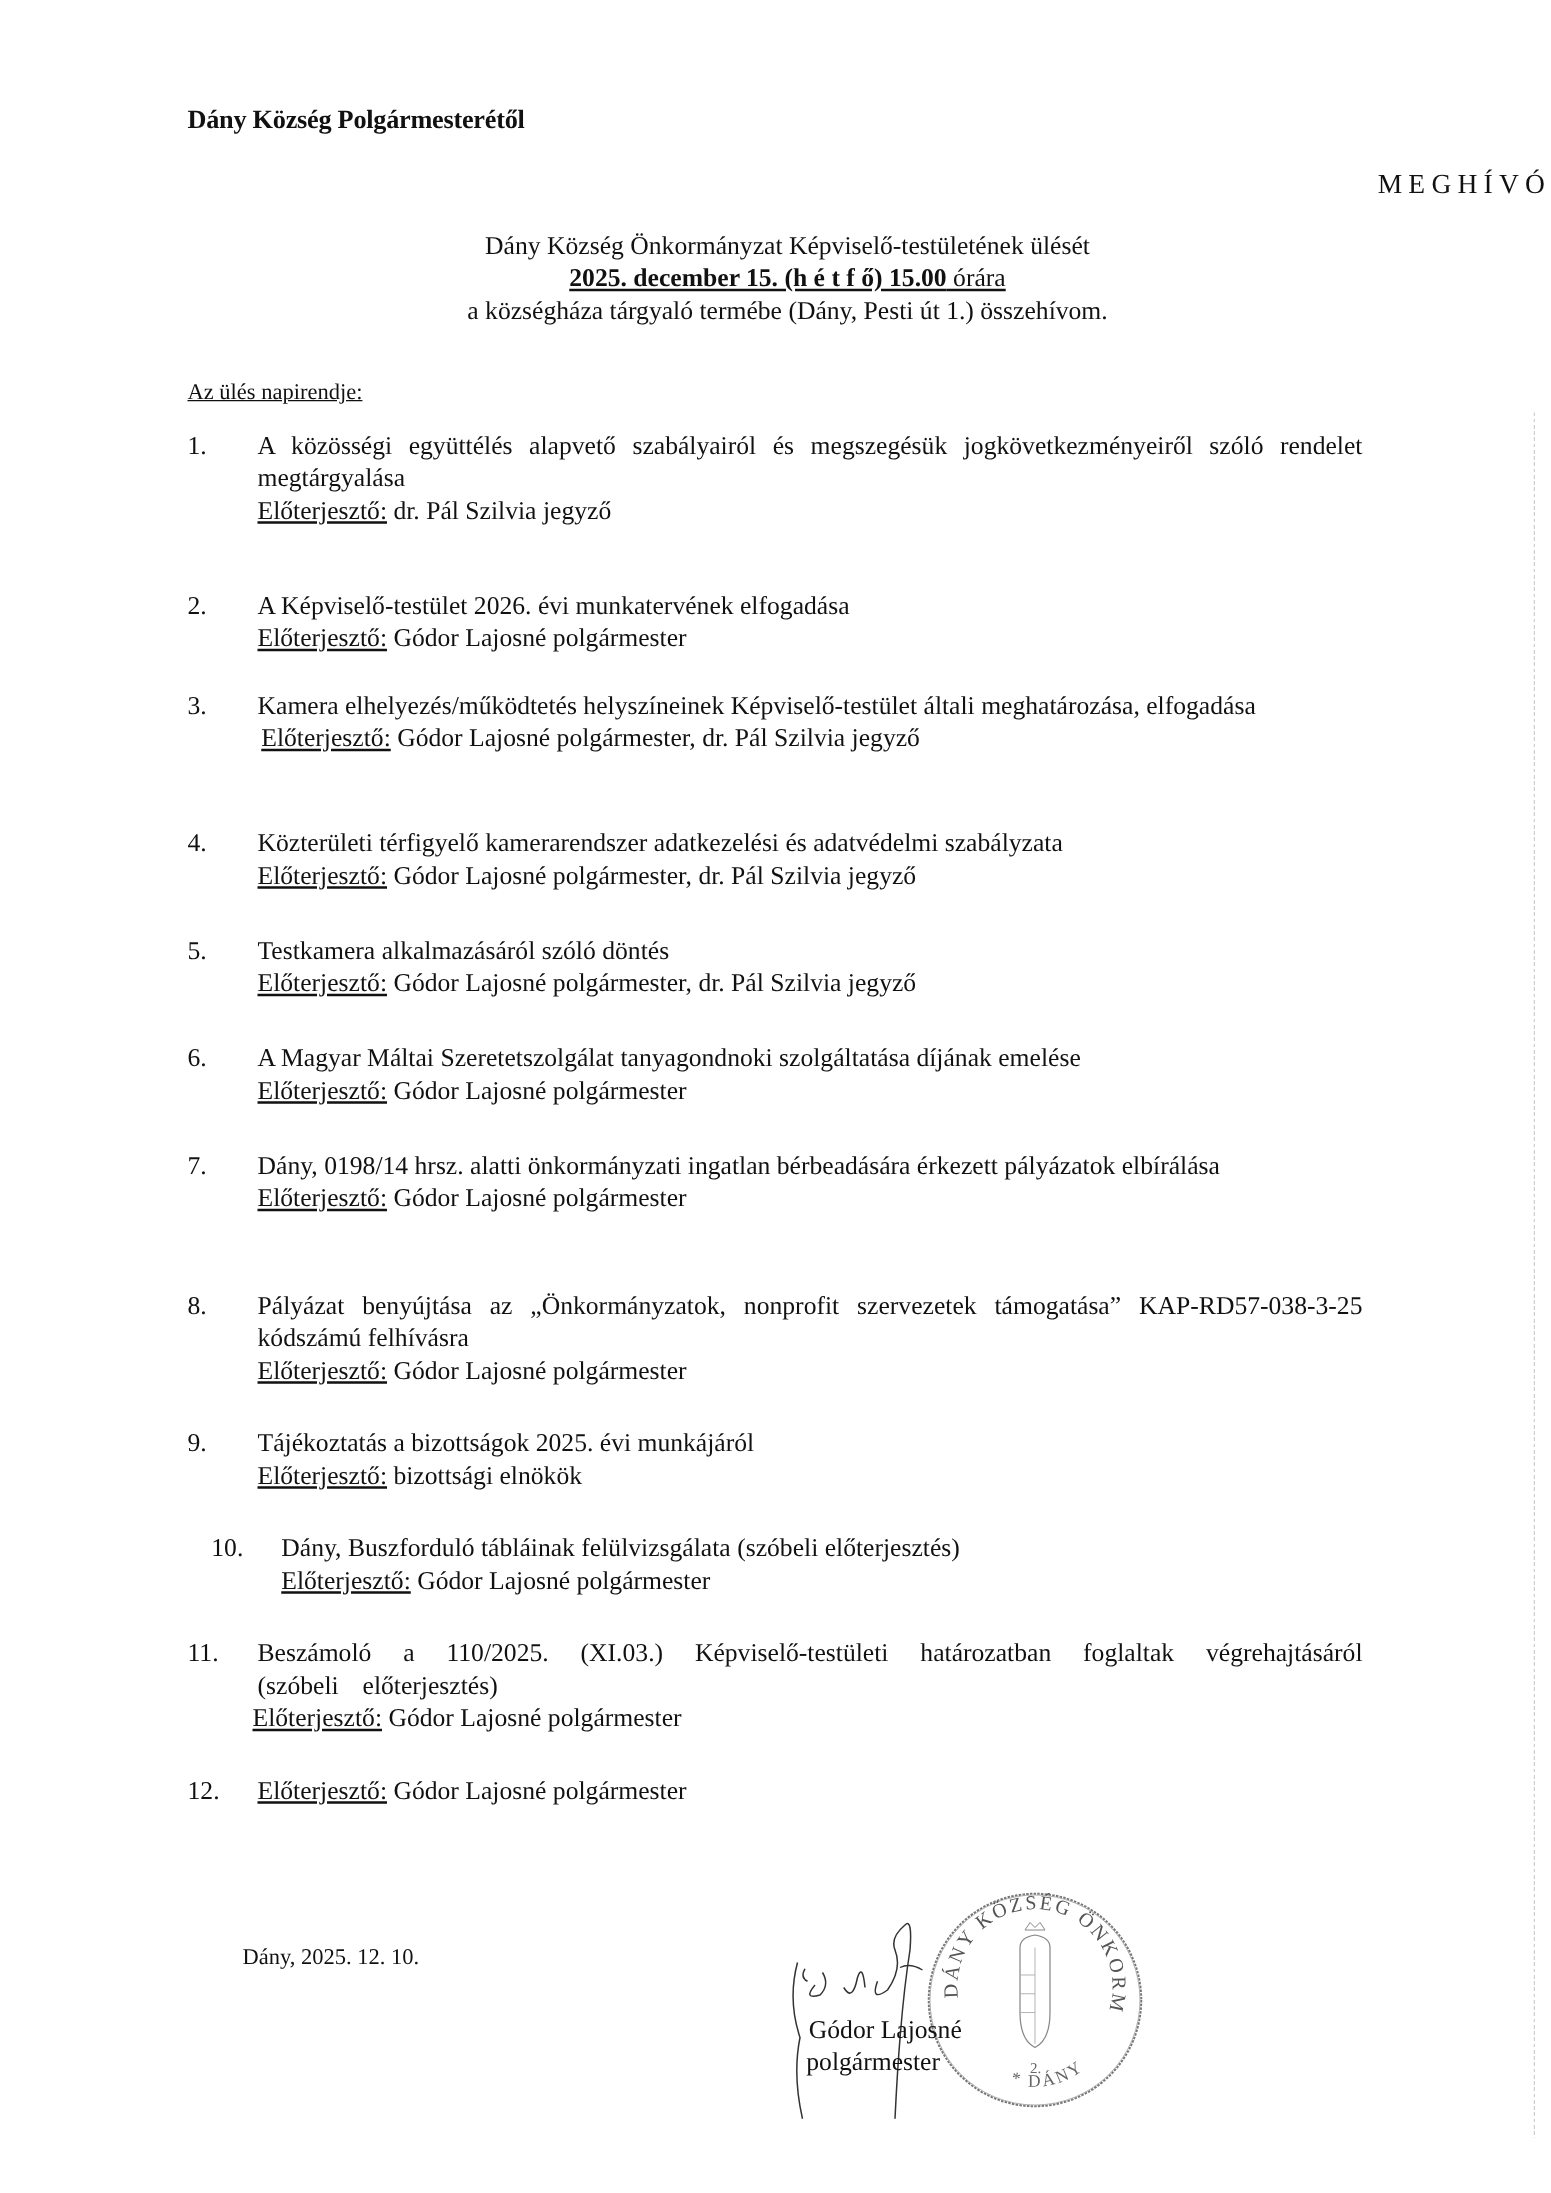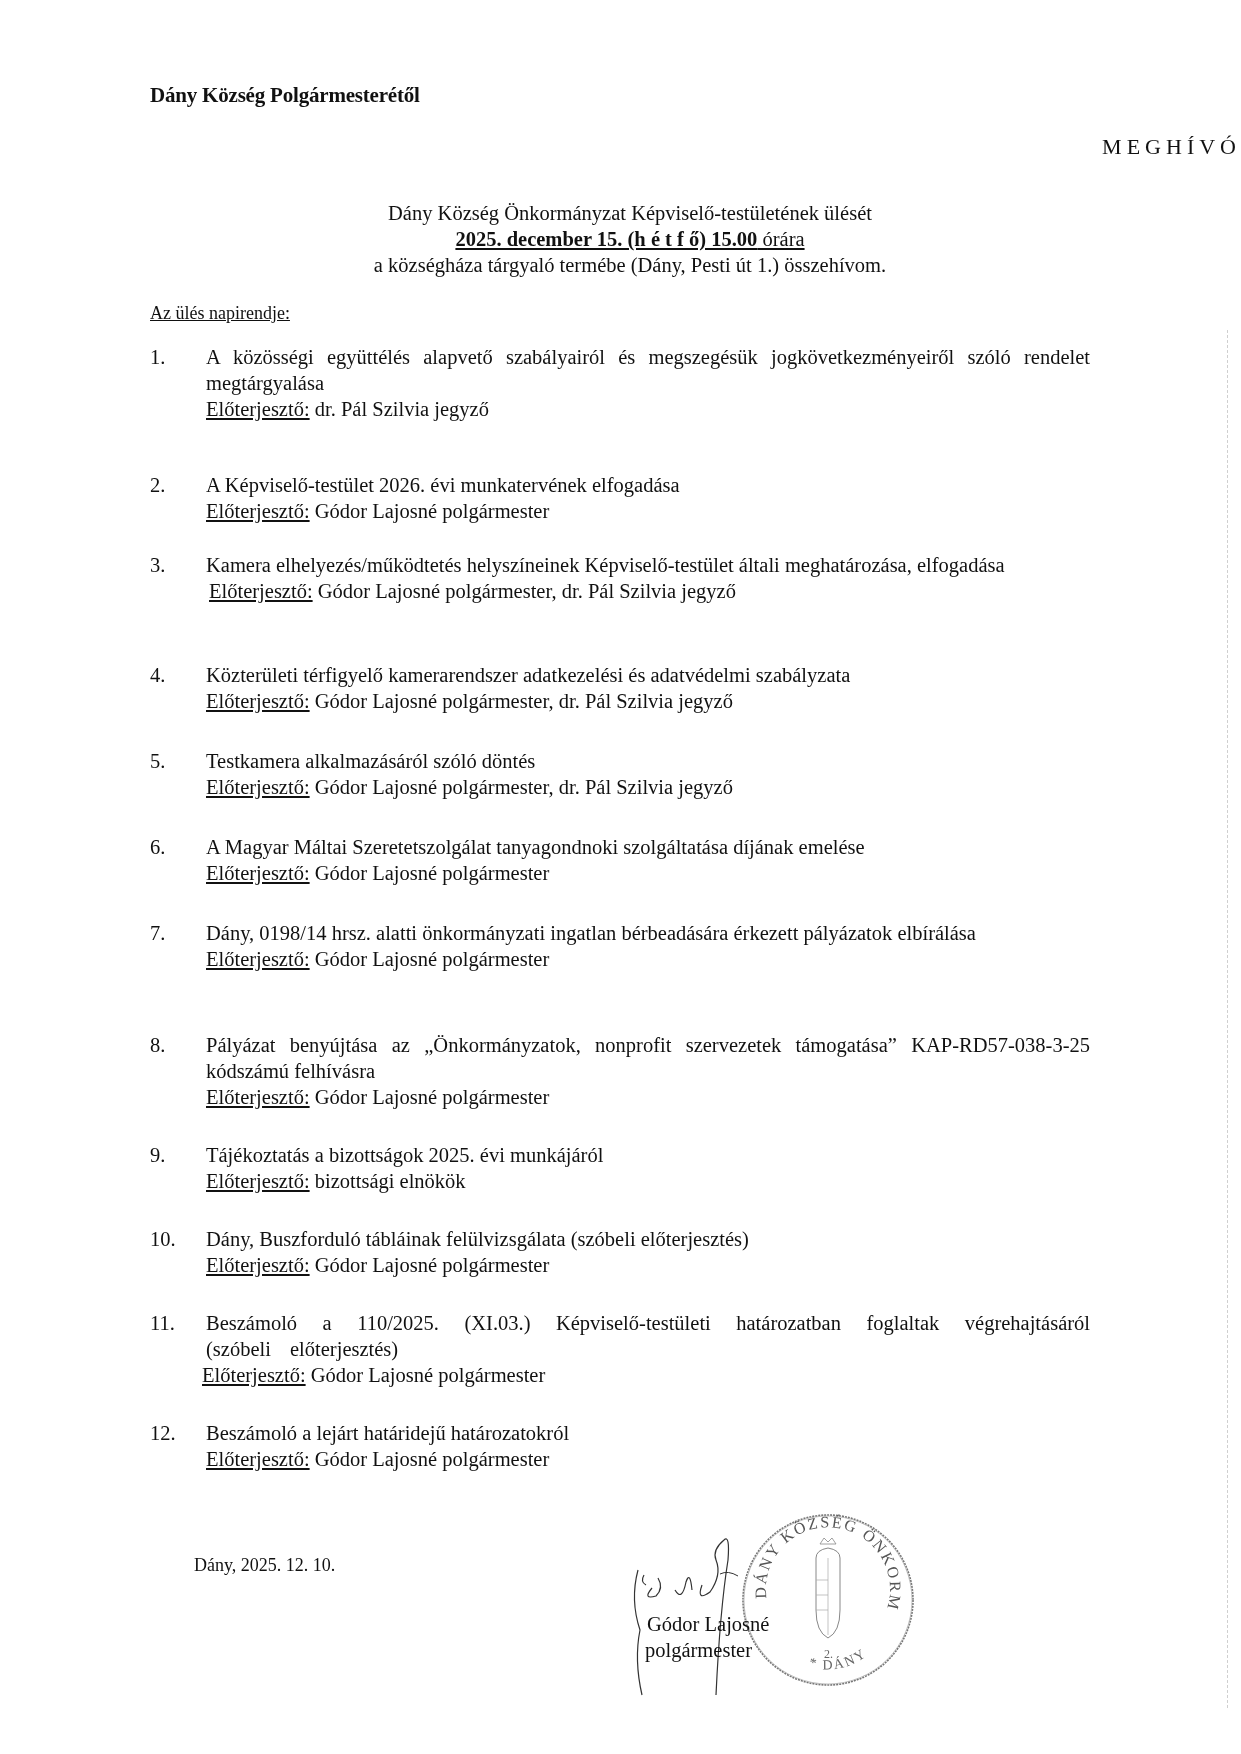--- a/index.html
+++ b/index.html
@@ -17,21 +17,21 @@
   .sender {
     position: absolute; left: 150px; top: 83px;
     font-weight: bold; font-size: 21px; letter-spacing: -0.2px;
   }
   .title {
     position: absolute; left: 0; width: 1241px; top: 134px; text-align: right;
     font-size: 22px; letter-spacing: 5px; padding-left: 20px; box-sizing: border-box;
   }
   .intro {
     position: absolute; left: 320px; width: 620px; top: 184px; text-align: center;
-    font-size: 20.5px; line-height: 26px; margin-top: 16px;
+    font-size: 20.5px; line-height: 26px;
   }
   .intro .u { text-decoration: underline; text-align: center; }
   .intro b { font-weight: bold; }
   .agenda-label {
     position: absolute; left: 150px; top: 303px; font-size: 18px;
     text-decoration: underline;
   }
   .item {
     position: absolute; left: 150px; width: 940px; font-size: 20.5px; line-height: 26px;
   }
@@ -133,40 +133,39 @@
   </div>
 
   <div class="item" style="top:1142px;">
     <span class="num">9.</span>
     <div class="body">
       <div class="text">Tájékoztatás a bizottságok 2025. évi munkájáról</div>
       <div class="presenter"><span class="plabel">Előterjesztő:</span><span> bizottsági elnökök</span></div>
     </div>
   </div>
 
-  <div class="item" style="top:1226px;">
+  <div class="item" style="top:1226px;margin-left:19px;">
     <span class="num">10.</span>
     <div class="body">
       <div class="text">Dány, Buszforduló tábláinak felülvizsgálata (szóbeli előterjesztés)</div>
       <div class="presenter"><span class="plabel">Előterjesztő:</span><span> Gódor Lajosné polgármester</span></div>
     </div>
   </div>
 
   <div class="item" style="top:1310px;">
     <span class="num">11.</span>
     <div class="body">
       <div class="text just-first" style="word-spacing:14px;">Beszámoló a 110/2025. (XI.03.) Képviselő-testületi határozatban foglaltak végrehajtásáról (szóbeli előterjesztés)</div>
       <div class="presenter" style="margin-left:-4px;"><span class="plabel">Előterjesztő:</span><span> Gódor Lajosné polgármester</span></div>
     </div>
   </div>
 
   <div class="item" style="top:1420px;">
     <span class="num">12.</span>
     <div class="body">
-      <div class="text">Beszámoló a lejárt határidejű határozatokról</div>
       <div class="presenter"><span class="plabel">Előterjesztő:</span><span> Gódor Lajosné polgármester</span></div>
     </div>
   </div>
 
   <div class="closing">Dány, 2025. 12. 10.</div>
 
   <div class="sig">
     <svg class="stamp" viewBox="0 0 180 180">
       <defs>
         <path id="arcTop" d="M 30 95 A 62 62 0 1 1 150 95"></path>

